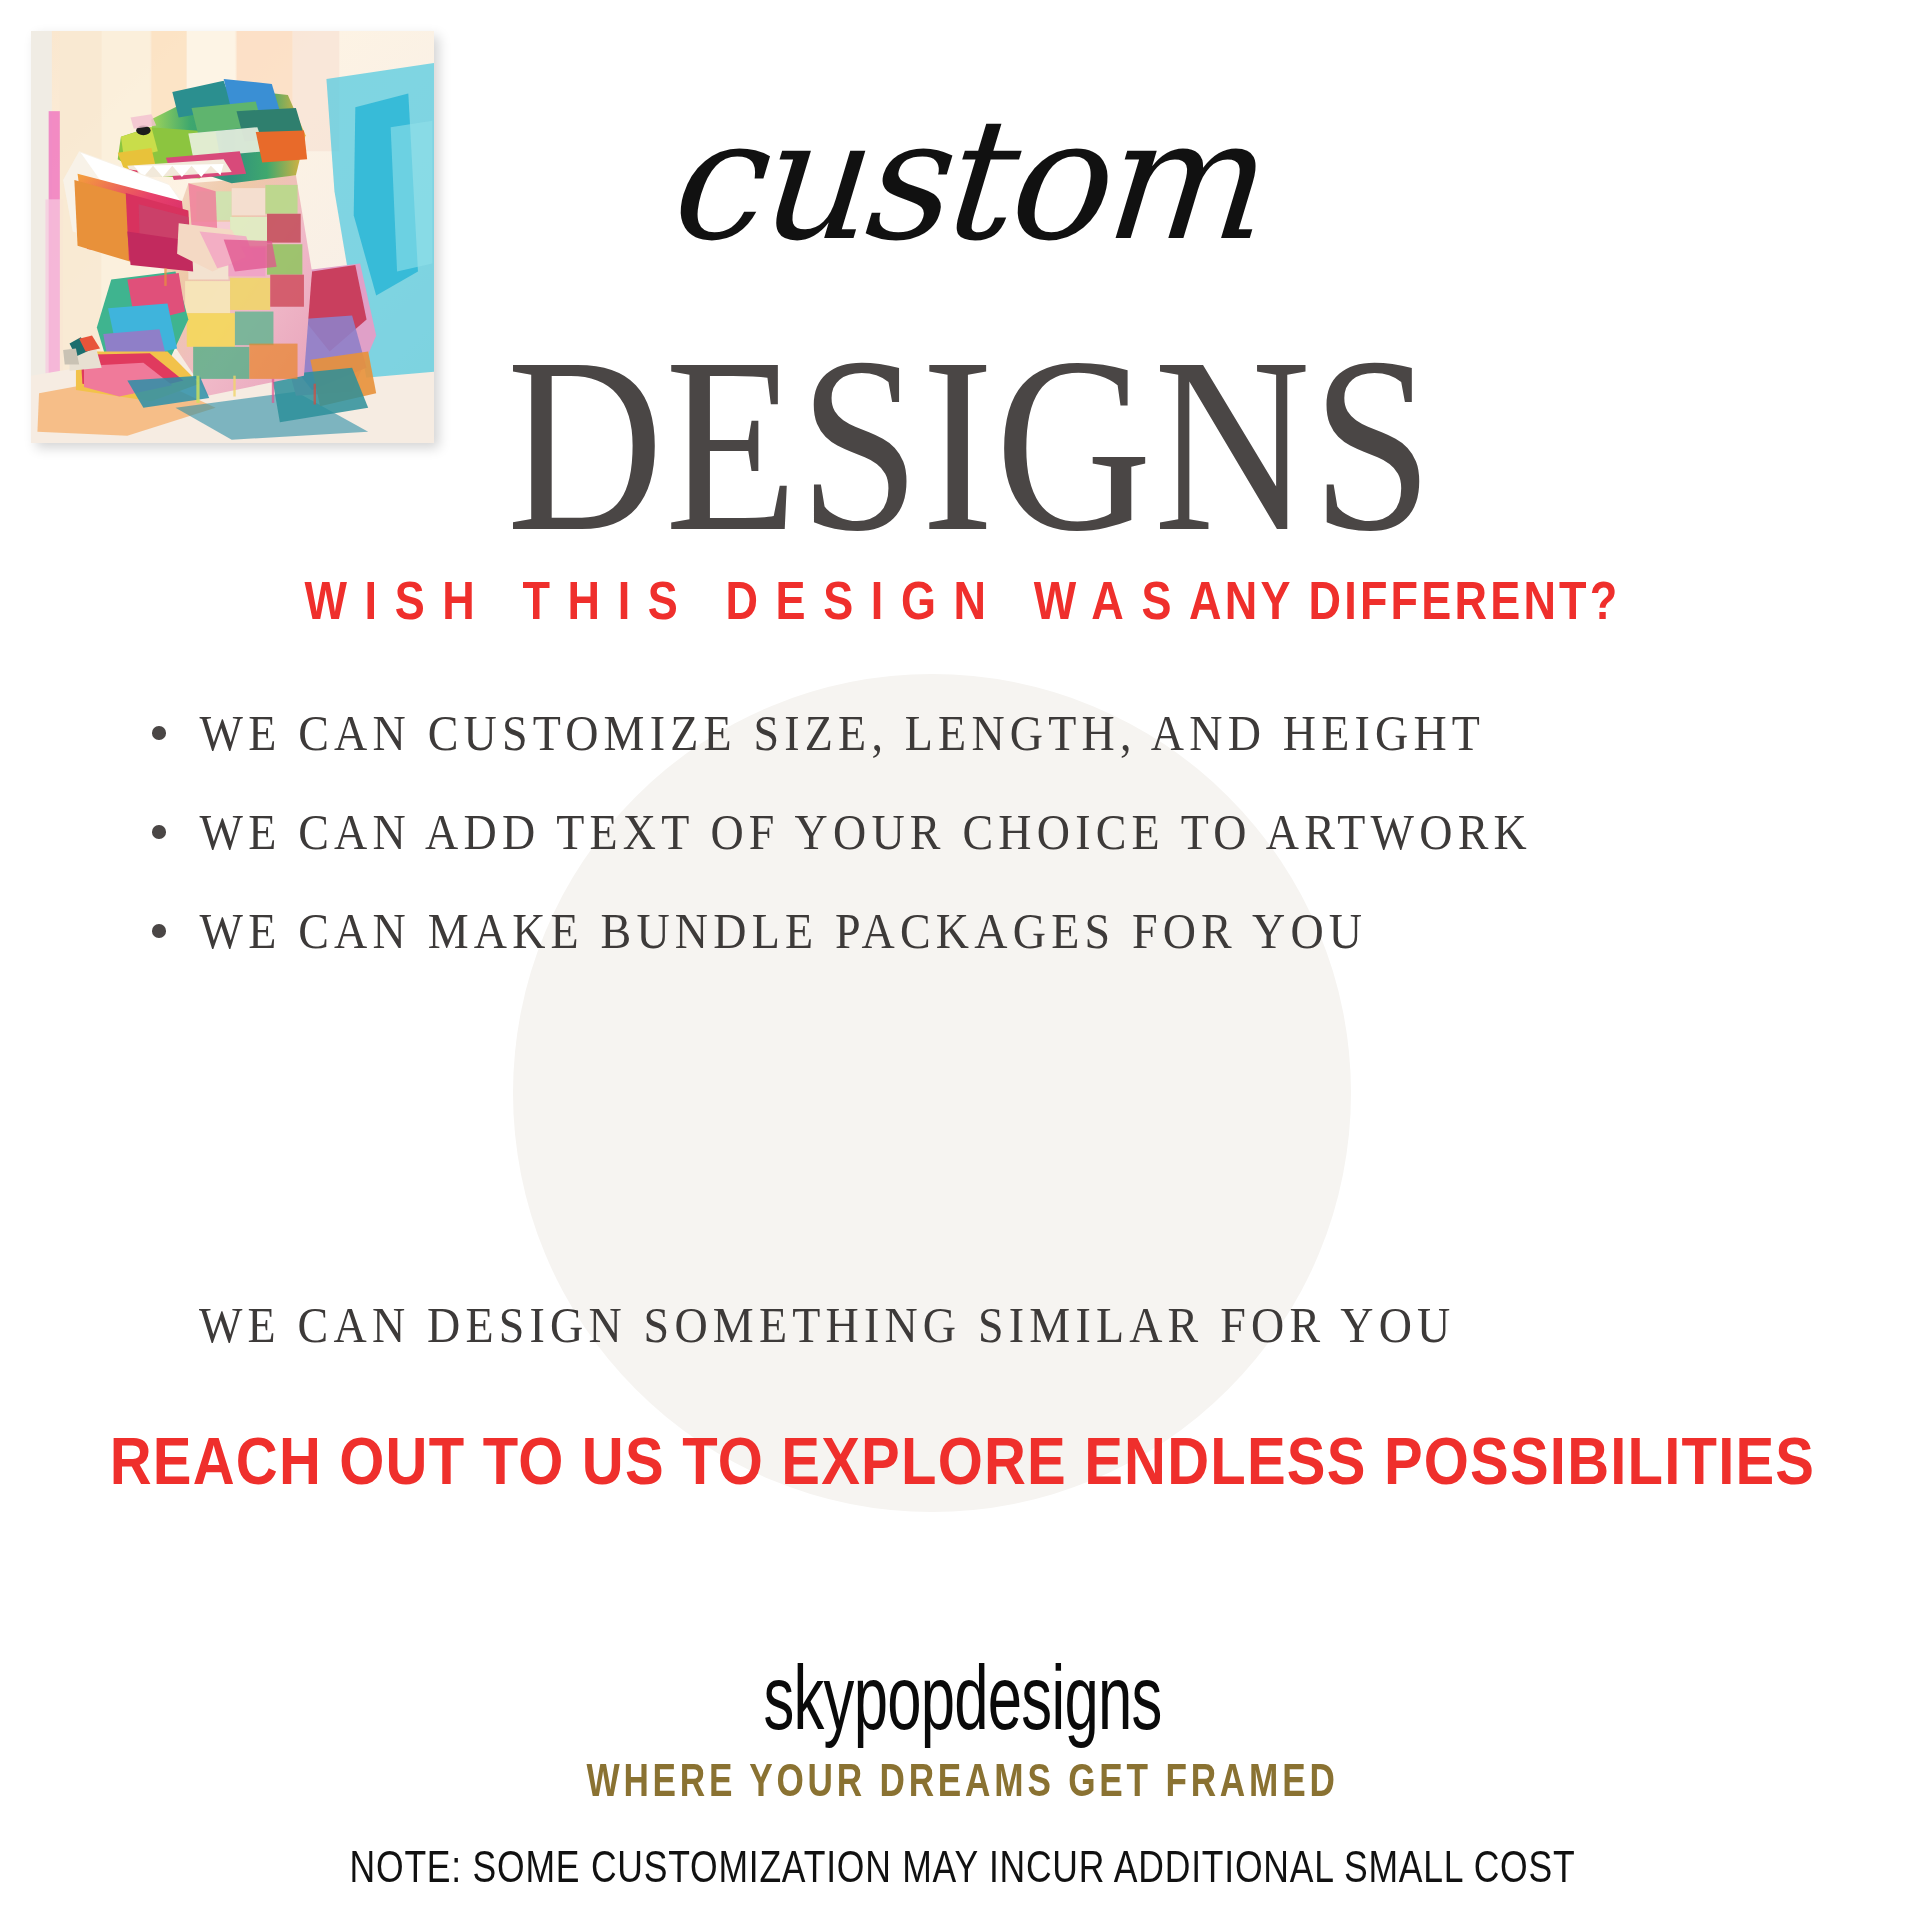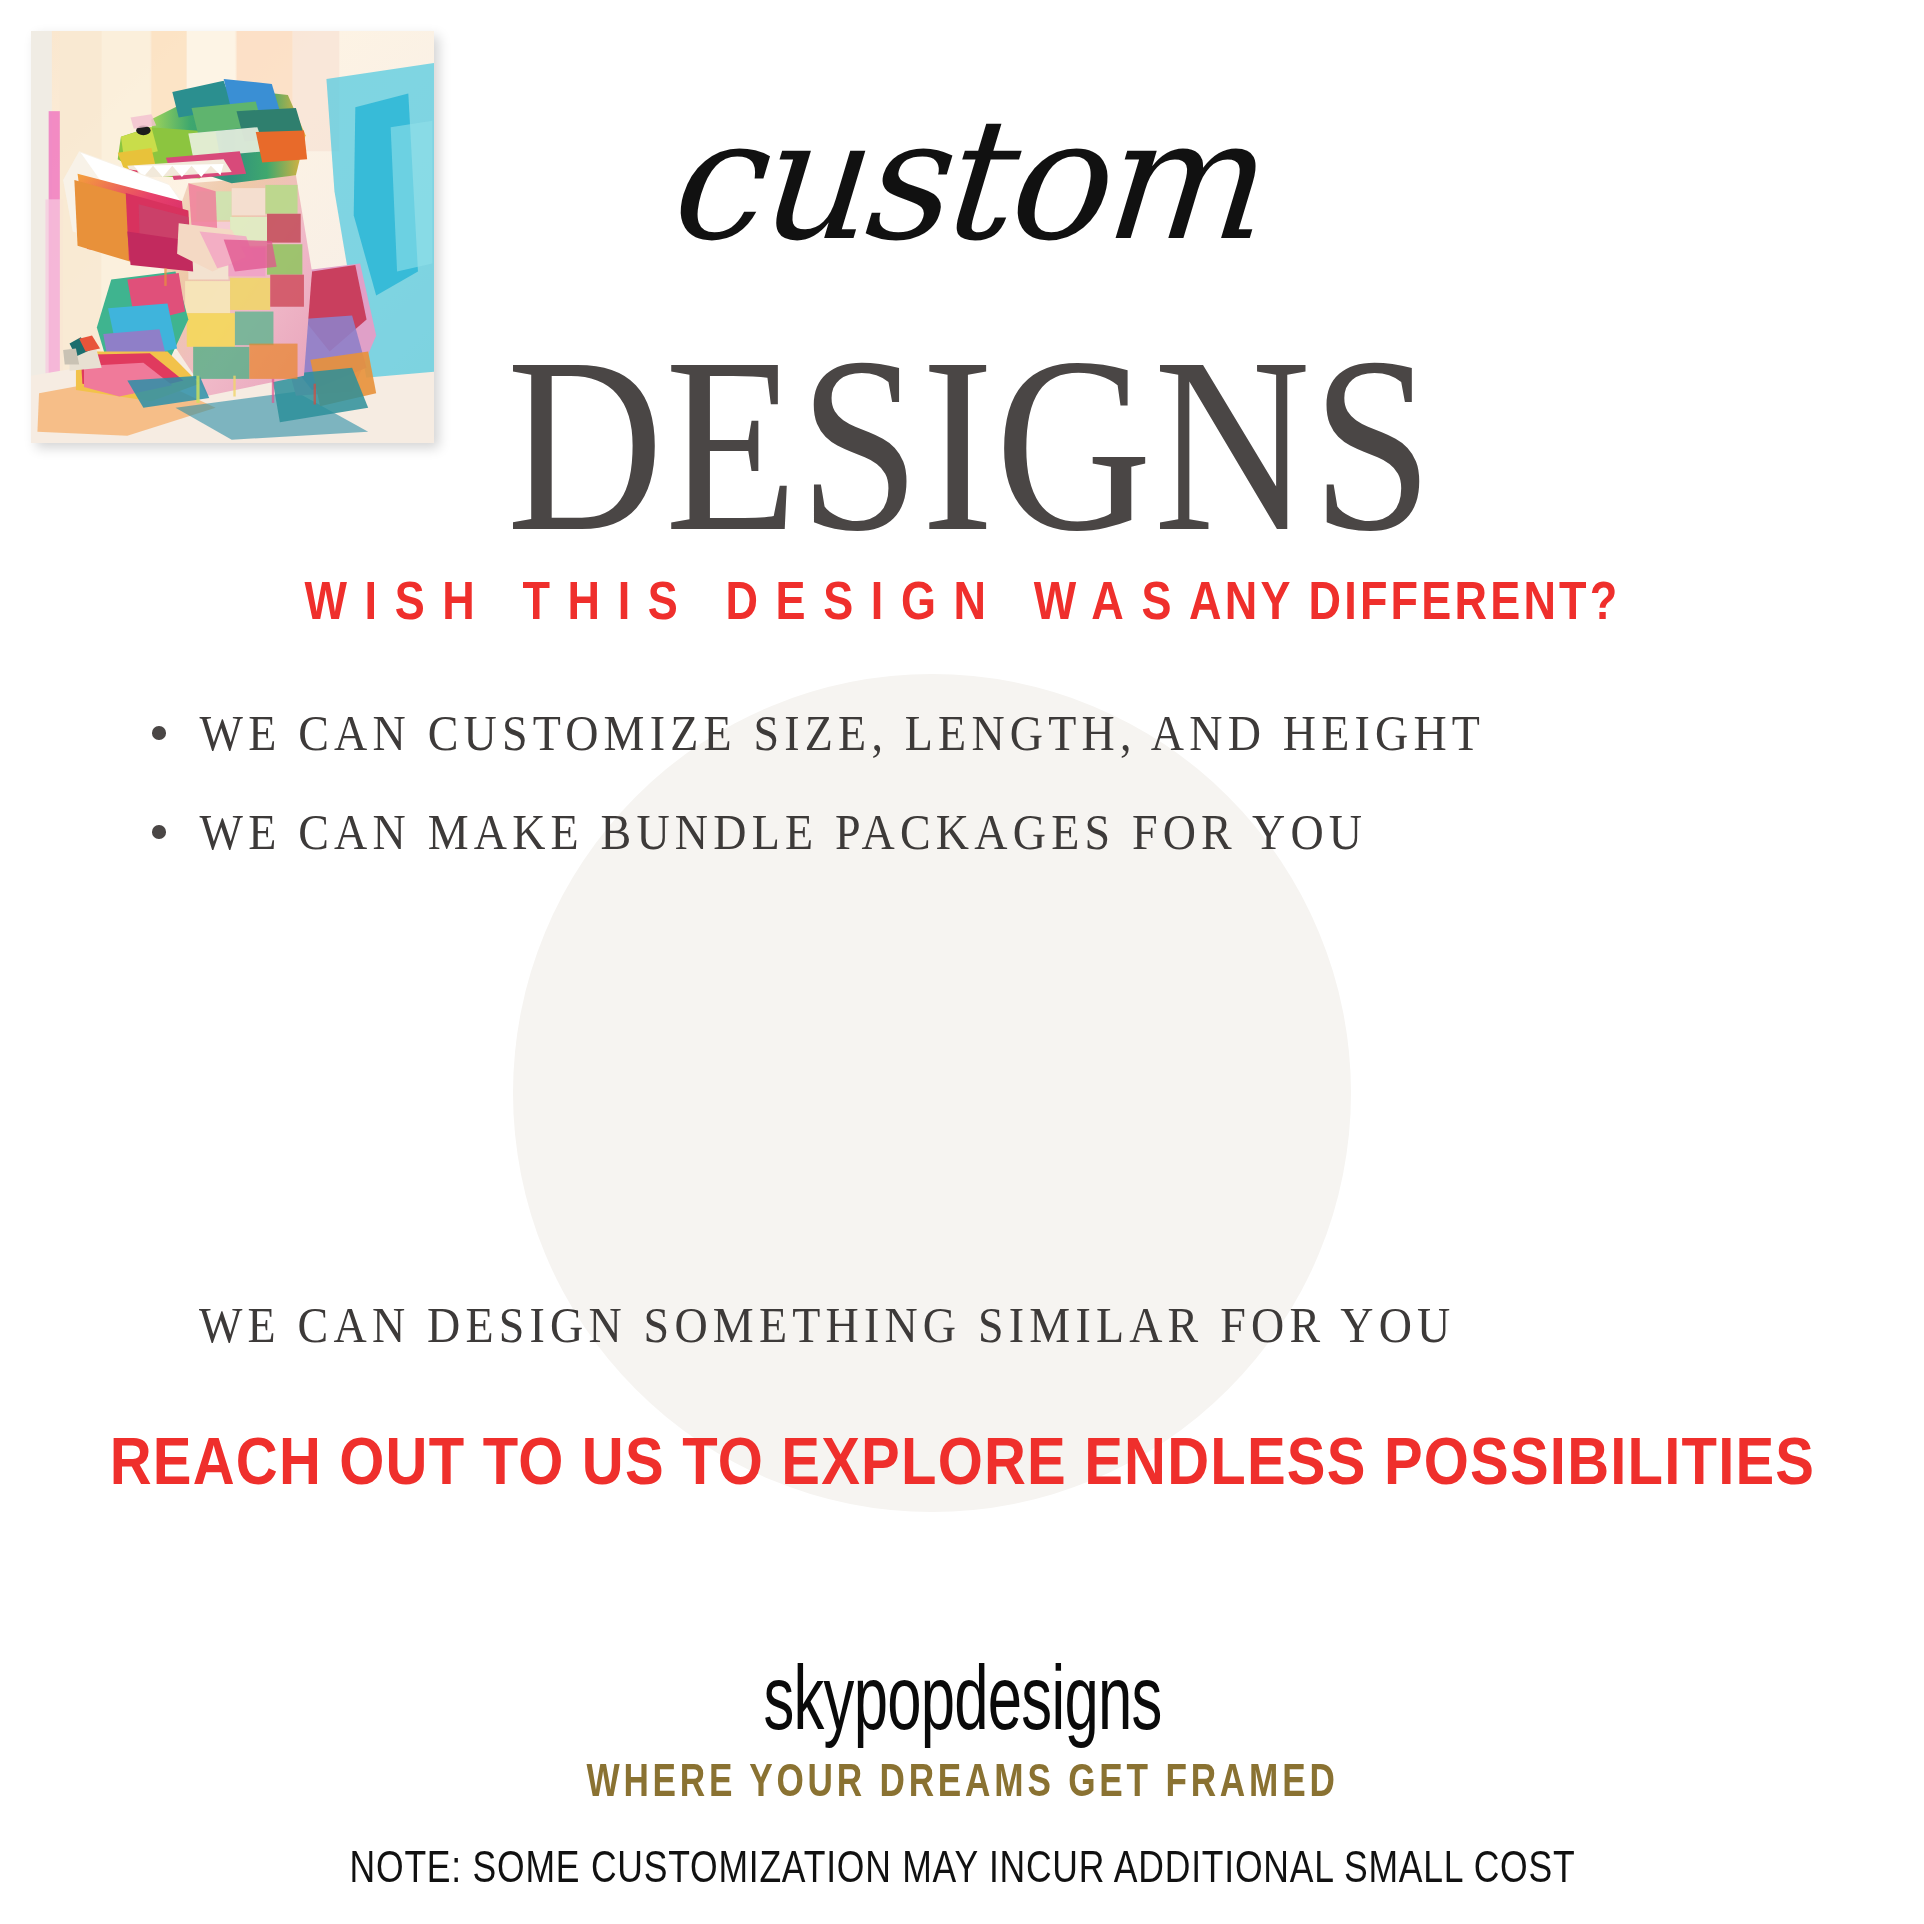--- a/index.html
+++ b/index.html
@@ -373,20 +373,24 @@
     </div>
   </div>
 
   <ul class="features">
     <li class="feature-item">
       <span class="bullet-dot"></span>
       <span class="feature-text">WE CAN CUSTOMIZE SIZE, LENGTH, AND HEIGHT</span>
     </li>
     <li class="feature-item">
       <span class="bullet-dot"></span>
+      <span class="feature-text">WE CAN ADD TEXT OF YOUR CHOICE TO ARTWORK</span>
+    </li>
+    <li class="feature-item">
+      <span class="bullet-dot"></span>
       <span class="feature-text">WE CAN MAKE BUNDLE PACKAGES FOR YOU</span>
     </li>
   </ul>
 
   <div class="feature-continuation">WE CAN DESIGN SOMETHING SIMILAR FOR YOU</div>
 
   <div class="cta-red">REACH OUT TO US TO EXPLORE ENDLESS POSSIBILITIES</div>
 
   <div class="brand-name">skypopdesigns</div>
   <div class="brand-tagline">WHERE YOUR DREAMS GET FRAMED</div>

